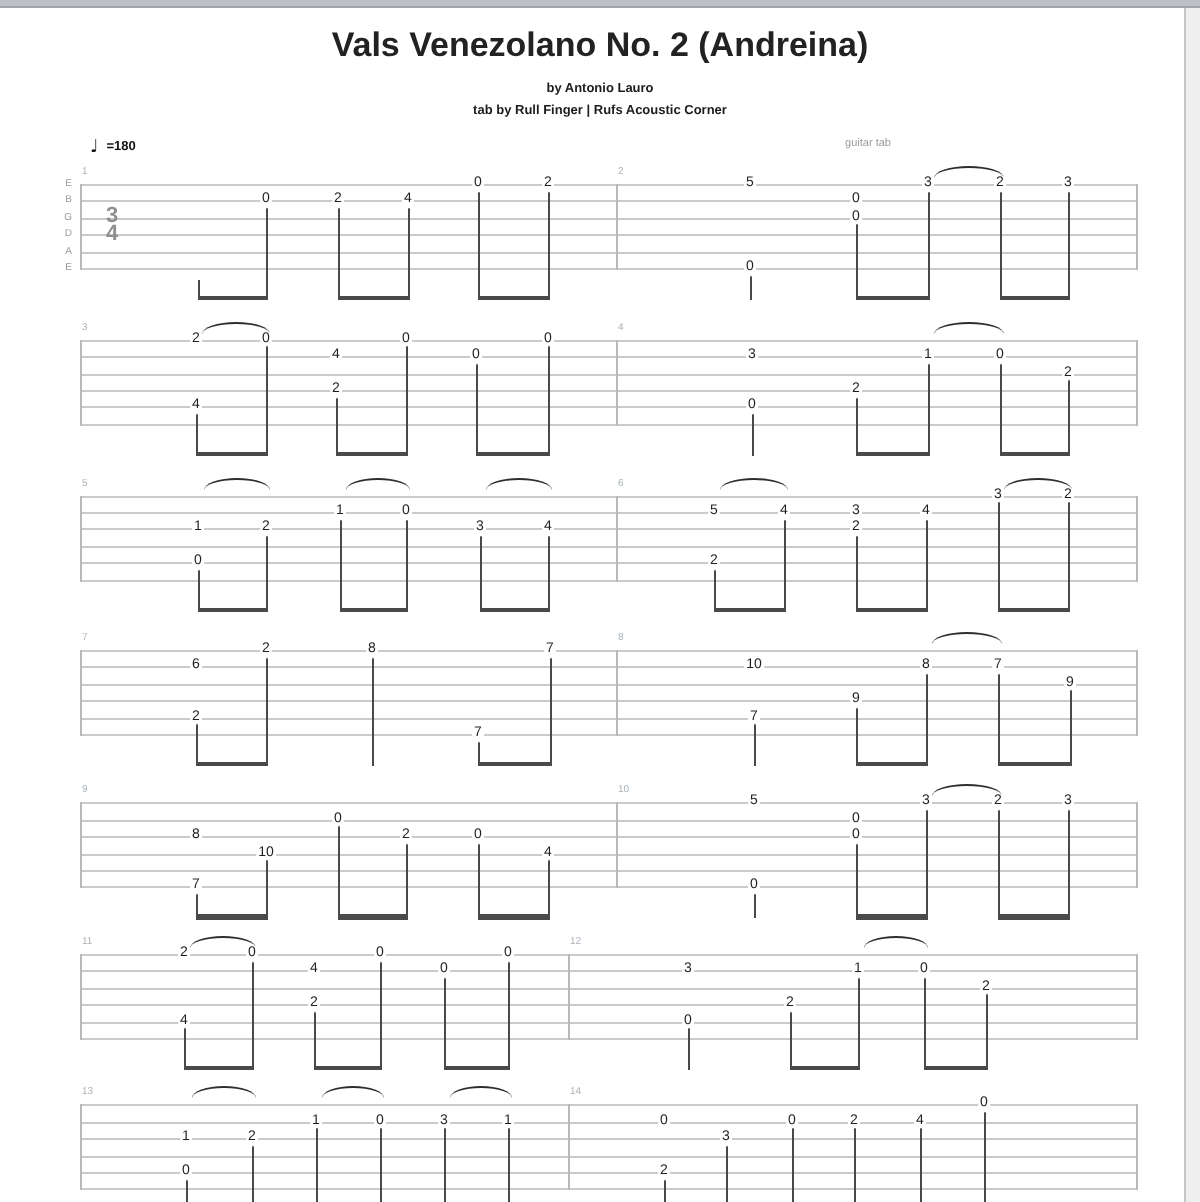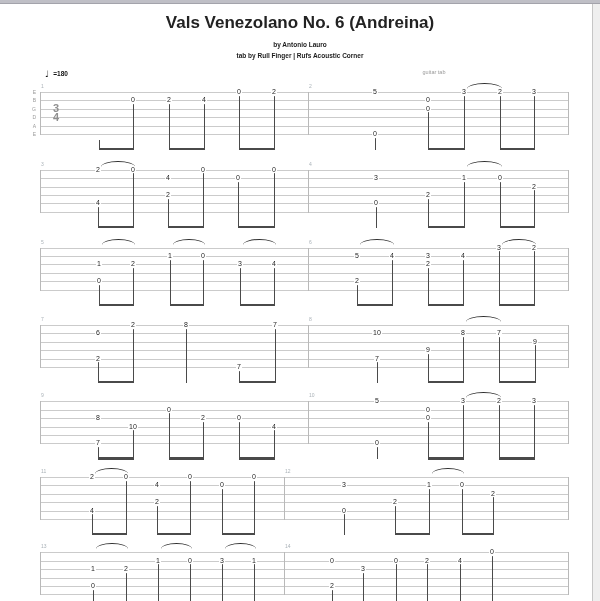--- a/index.html
+++ b/index.html
@@ -33,21 +33,21 @@
   .slabel{position:absolute;font-size:5px;color:#9a9a9a;width:8px;text-align:right;}
   .tsig{position:absolute;transform:translate(-50%,-50%);font-size:11px;font-weight:600;color:#8f8f8f;}
 </style>
 </head>
 <body>
 
 <div id="page">
   <div class="topstrip"></div>
   <div class="scrolltrack"></div>
 
-  <div class="title">Vals Venezolano No. 6 (Andreina)</div>
+  <div class="title">Vals Venezolano No. 2 (Andreina)</div>
   <div class="byline">by Antonio Lauro</div>
   <div class="credit">tab by Rull Finger | Rufs Acoustic Corner</div>
 
   <div class="tempo">
     <span class="glyph">♩</span><span>=180</span>
   </div>
   <div class="corner">guitar tab</div>
 
   <div id="sheet">
       <div class="hline" style="left: 40px; top: 92px; width: 528px;"></div>

